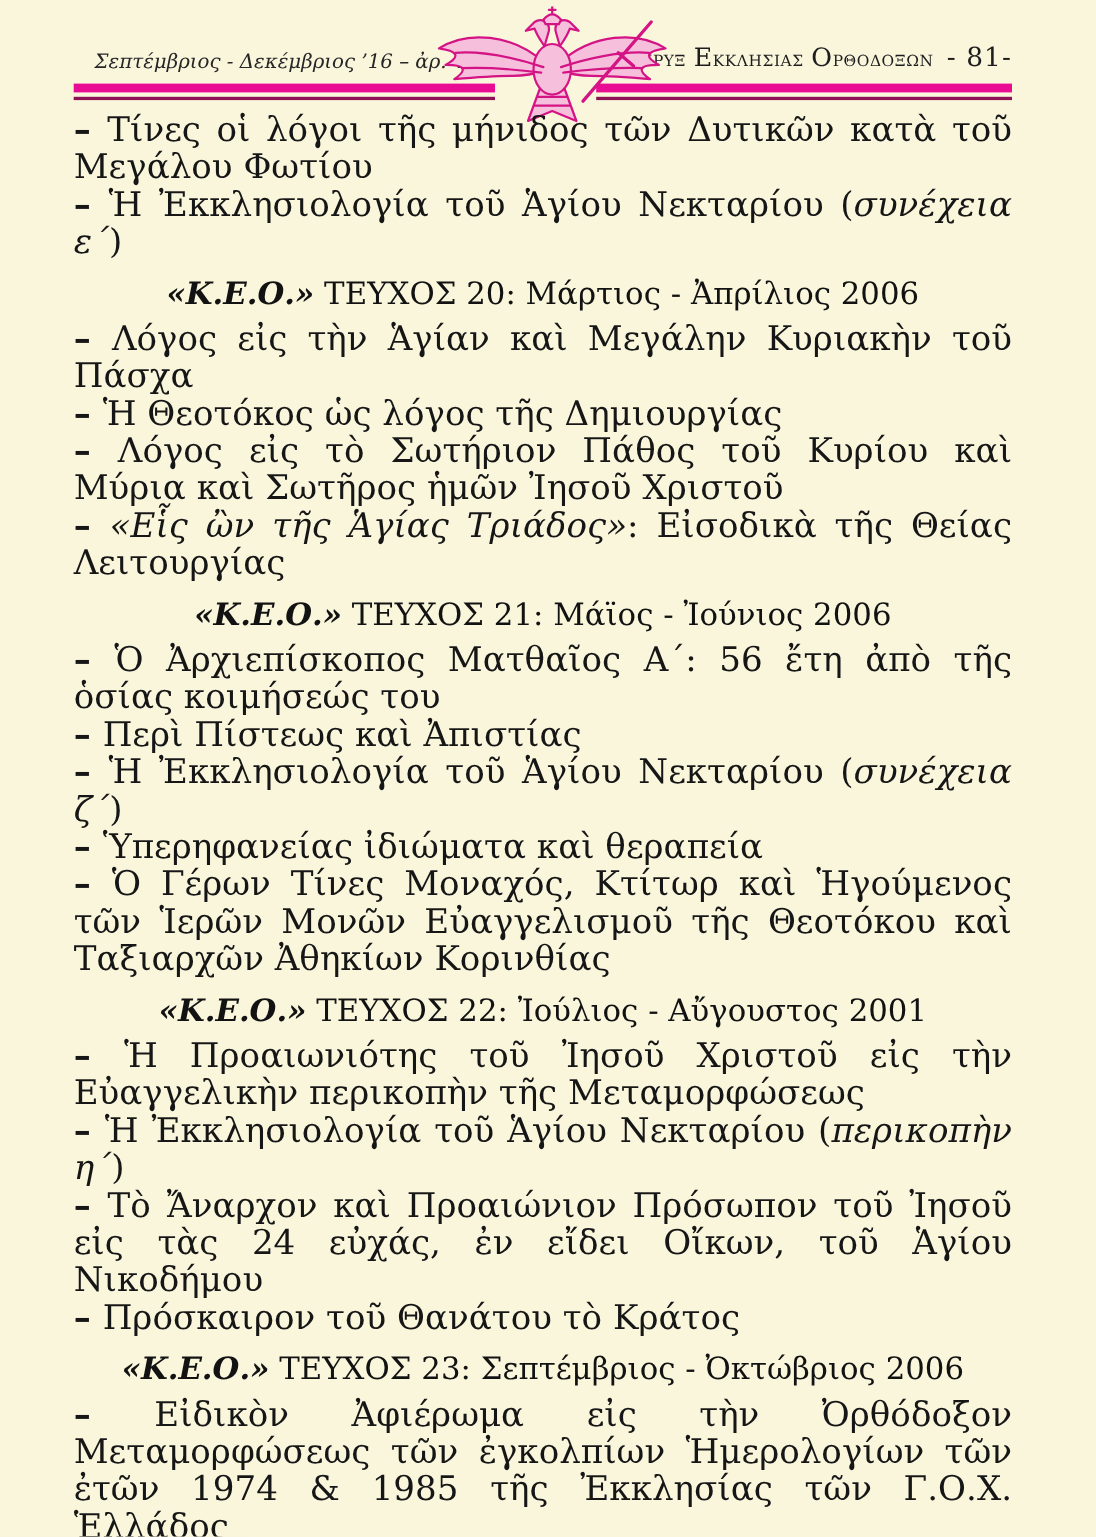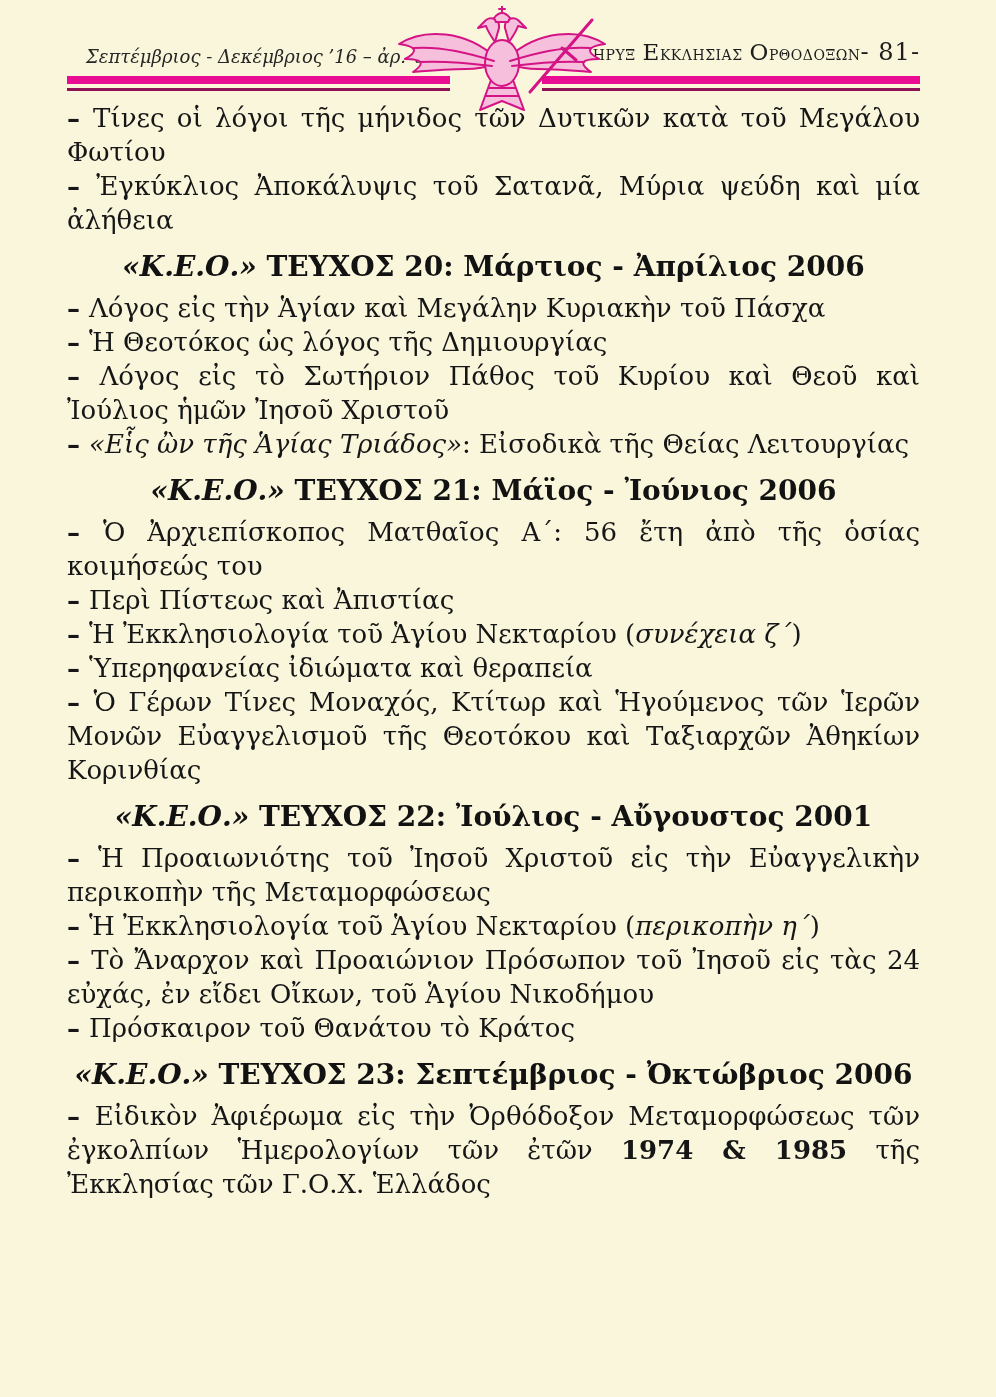--- a/index.html
+++ b/index.html
@@ -14,39 +14,39 @@
     position:absolute; left:86px; top:46px;
     font-size:18px; font-style:italic; color:#262626; white-space:nowrap;
   }
   .masthead-right {
     position:absolute; right:76px; top:38px; white-space:nowrap; color:#1d1d1d;
   }
   .masthead-right .title { letter-spacing:.5px; }
   .masthead-right .word { font-size:14px; margin-left:7px; }
   .masthead-right .word:first-child { margin-left:0; }
   .masthead-right .cap { font-size:23px; }
-  .masthead-right .pagenum { font-size:24px; margin-left:0; letter-spacing:1px; }
+  .masthead-right .pagenum { font-size:24px; margin-left:12px; letter-spacing:1px; }
 
   .rule-thick { position:absolute; left:67px; right:76px; top:76px; height:8px; background:#e80d92; }
   .rule-thin  { position:absolute; left:67px; right:76px; top:88px; height:3px; background:#8f1257; }
   .eagle-mask { position:absolute; left:450px; top:72px; width:92px; height:22px; background:#f9f6dc; }
   .eagle { position:absolute; left:396px; top:6px; width:212px; height:112px; }
 
   
   main { position:absolute; top:101px; left:67px; right:76px; }
   .toc-item {
-    margin:0; font-size:26px; line-height:34px; text-align:justify;
+    margin:0; font-size:31px; line-height:34px; text-align:justify;
   }
   .marker { font-weight:bold; }
   .issue-heading {
     margin:12px 0 6px; font-size:28px; line-height:36px;
     text-align:center; font-weight:bold; color:#121212;
   }
   .s-i  { font-style:italic; }
-  .s-b  { font-weight:bold; }
+  .s-b  { font-weight:normal; }
   .s-bi { font-weight:bold; font-style:italic;text-align:right; }
 </style>
 </head>
 <body>
 
 <div class="page">
 
   <header>
     <div class="masthead-left">Σεπτέμβριος - Δεκέμβριος ’16 – ἀρ. τεύχ. 83-84</div>
 
@@ -74,27 +74,27 @@
         <path d="M194,42 C168,40 142,46 114,55 M188,56 C164,55 140,57 116,60"></path>
         <path d="M93,82 h26 M90,90 h32"></path>
         <path d="M134,86 L196,14 M166,42 L180,54" stroke-width="3"></path>
       </g>
     </svg>
   </header>
 
   <main>
     <div id="intro-list">
         <p class="toc-item"><span class="marker">– </span><span>Τίνες οἱ λόγοι τῆς μήνιδος τῶν Δυτικῶν κατὰ τοῦ Μεγάλου Φωτίου</span></p>
-        <p class="toc-item"><span class="marker">– </span><span>Ἐγκύκλιος Ἀποκάλυψις τοῦ Σατανᾶ, Μύρια ψεύδη καὶ μία ἀλήθεια</span></p>
+        <p class="toc-item"><span class="marker">– </span><span>Ἡ Ἐκκλησιολογία τοῦ Ἁγίου Νεκταρίου (</span><span class="s-i">συνέχεια ε΄</span><span>)</span></p>
       </div>
     <div id="sections">
         <h2 class="issue-heading"><span class="s-bi">«Κ.Ε.Ο.»</span><span class="s-b"> ΤΕΥΧΟΣ 20: Μάρτιος - Ἀπρίλιος 2006</span></h2>
         <p class="toc-item"><span class="marker">– </span><span>Λόγος εἰς τὴν Ἁγίαν καὶ Μεγάλην Κυριακὴν τοῦ Πάσχα</span></p>
         <p class="toc-item"><span class="marker">– </span><span>Ἡ Θεοτόκος ὡς λόγος τῆς Δημιουργίας</span></p>
-        <p class="toc-item"><span class="marker">– </span><span>Λόγος εἰς τὸ Σωτήριον Πάθος τοῦ Κυρίου καὶ Θεοῦ καὶ Ἰούλιος ἡμῶν Ἰησοῦ Χριστοῦ</span></p>
+        <p class="toc-item"><span class="marker">– </span><span>Λόγος εἰς τὸ Σωτήριον Πάθος τοῦ Κυρίου καὶ Μύρια καὶ Σωτῆρος ἡμῶν Ἰησοῦ Χριστοῦ</span></p>
         <p class="toc-item"><span class="marker">– </span><span class="s-i">«Εἷς ὢν τῆς Ἁγίας Τριάδος»</span><span>: Εἰσοδικὰ τῆς Θείας Λειτουργίας</span></p>
         <h2 class="issue-heading"><span class="s-bi">«Κ.Ε.Ο.»</span><span class="s-b"> ΤΕΥΧΟΣ 21: Μάϊος - Ἰούνιος 2006</span></h2>
         <p class="toc-item"><span class="marker">– </span><span>Ὁ Ἀρχιεπίσκοπος Ματθαῖος Α΄: 56 ἔτη ἀπὸ τῆς ὁσίας κοιμήσεώς του</span></p>
         <p class="toc-item"><span class="marker">– </span><span>Περὶ Πίστεως καὶ Ἀπιστίας</span></p>
         <p class="toc-item"><span class="marker">– </span><span>Ἡ Ἐκκλησιολογία τοῦ Ἁγίου Νεκταρίου (</span><span class="s-i">συνέχεια ζ΄</span><span>)</span></p>
         <p class="toc-item"><span class="marker">– </span><span>Ὑπερηφανείας ἰδιώματα καὶ θεραπεία</span></p>
         <p class="toc-item"><span class="marker">– </span><span>Ὁ Γέρων Τίνες Μοναχός, Κτίτωρ καὶ Ἡγούμενος τῶν Ἱερῶν Μονῶν Εὐαγγελισμοῦ τῆς Θεοτόκου καὶ Ταξιαρχῶν Ἀθηκίων Κορινθίας</span></p>
         <h2 class="issue-heading"><span class="s-bi">«Κ.Ε.Ο.»</span><span class="s-b"> ΤΕΥΧΟΣ 22: Ἰούλιος - Αὔγουστος 2001</span></h2>
         <p class="toc-item"><span class="marker">– </span><span>Ἡ Προαιωνιότης τοῦ Ἰησοῦ Χριστοῦ εἰς τὴν Εὐαγγελικὴν περικοπὴν τῆς Μεταμορφώσεως</span></p>
         <p class="toc-item"><span class="marker">– </span><span>Ἡ Ἐκκλησιολογία τοῦ Ἁγίου Νεκταρίου (</span><span class="s-i">περικοπὴν η΄</span><span>)</span></p>

